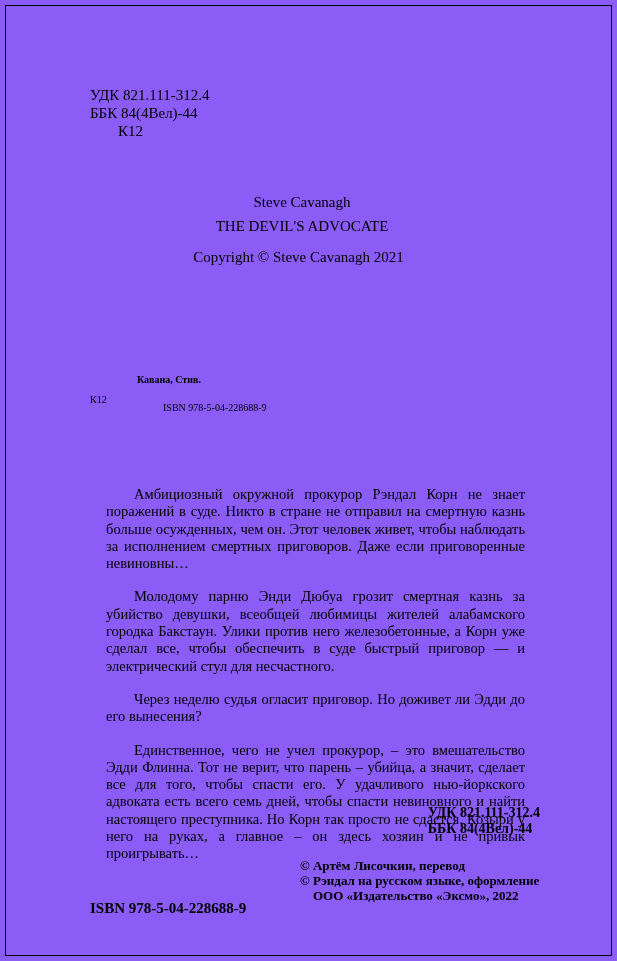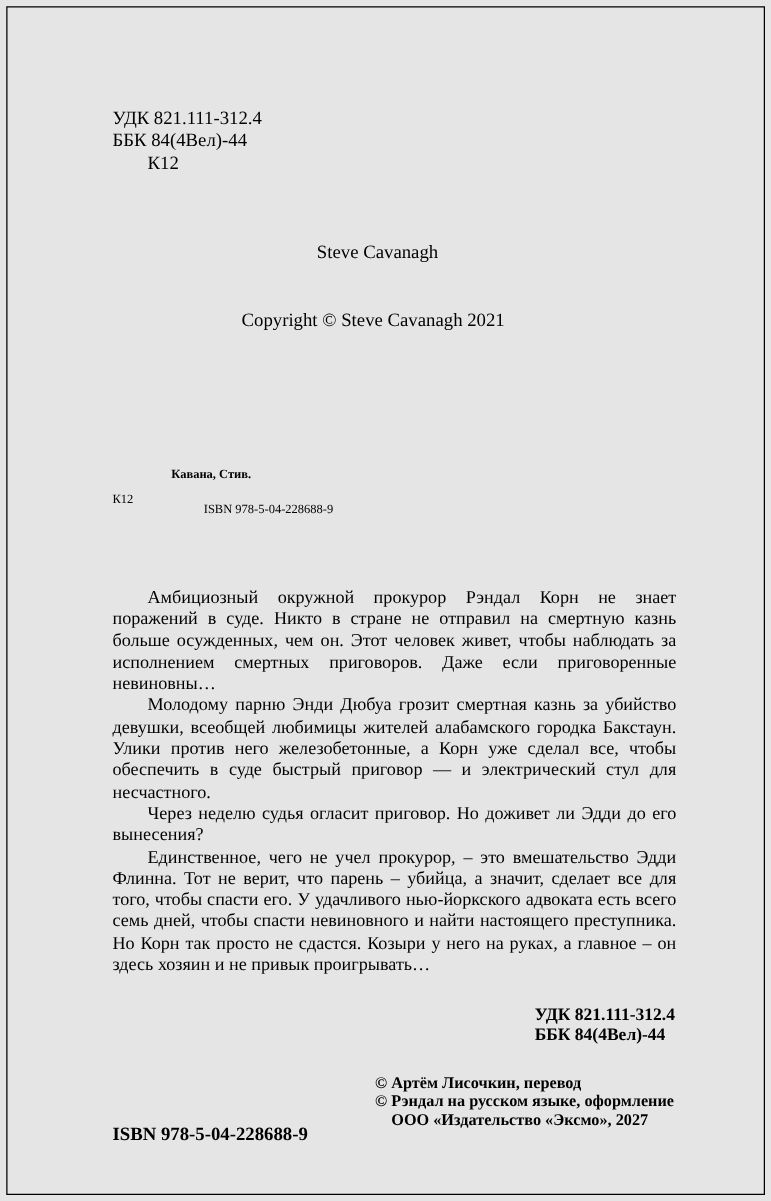--- a/index.html
+++ b/index.html
@@ -5,21 +5,21 @@
   html, body { margin: 0; padding: 0; }
   body {
     width: 617px; height: 961px;
     background: #ffffff;
     font-family: "Liberation Serif", "DejaVu Serif", serif;
     color: #000;
   }
   .page {
     position: relative;
     width: 617px; height: 961px;
-    background: #e5e5e5;
+    background: #8b5cf6;
     overflow: hidden;
     text-decoration: underline;
   }
   .frame {
     position: absolute;
     left: 5px; top: 5px; right: 5px; bottom: 5px;
     border: 1px solid #000;
     pointer-events: none;
   }
   .top-codes {
@@ -44,21 +44,21 @@
     position: absolute; left: -47px; top: 20px;
   }
   .catalog-text {
     margin: 0; text-indent: 23px; text-align: justify;
   }
   .catalog-isbn { margin-top: 9px; padding-left: 26px; }
   .annotation {
     position: absolute; left: 90px; top: 470px; width: 451px;
     font-size: 14.5px; line-height: 17.3px; text-align: justify;
   }
-  .annotation p { margin: 0; text-indent: 28px; }
+  .annotation p { margin: 16px; text-indent: 28px; }
   .codes-right {
     position: absolute; right: 77px; top: 805px;
     font-size: 14px; line-height: 16px; font-weight: bold;
     text-align: left;
   }
   .footer-copyrights {
     position: absolute; left: 300px; top: 858px; width: 250px;
     font-size: 13px; line-height: 15px; font-weight: bold;
   }
   .footer-copyrights .cont { padding-left: 13px; }
@@ -74,20 +74,21 @@
   <div class="frame"></div>
 
   <div class="top-codes">
     <div>УДК 821.111-312.4</div>
     <div>ББК 84(4Вел)-44</div>
     <div class="code-indent">К12</div>
   </div>
 
   <div class="original-block">
     <div>Steve Cavanagh</div>
+    <div>THE DEVIL'S ADVOCATE</div>
   </div>
 
   <div class="copyright-line">Copyright © Steve Cavanagh 2021</div>
 
   <div class="catalog">
     <div class="catalog-author">Кавана, Стив.</div>
     <div class="catalog-margin-code">К12</div>
     <div class="catalog-isbn">ISBN 978-5-04-228688-9</div>
   </div>
 
@@ -99,17 +100,17 @@
   </div>
 
   <div class="codes-right">
     <div>УДК 821.111-312.4</div>
     <div>ББК 84(4Вел)-44</div>
   </div>
 
   <div class="footer-copyrights">
     <div>© Артём Лисочкин, перевод</div>
     <div>© Рэндал на русском языке, оформление</div>
-    <div class="cont">ООО «Издательство «Эксмо», 2027</div>
+    <div class="cont">ООО «Издательство «Эксмо», 2022</div>
   </div>
 
   <div class="isbn-bottom">ISBN 978-5-04-228688-9</div>
 </div>
 
 </body></html>

